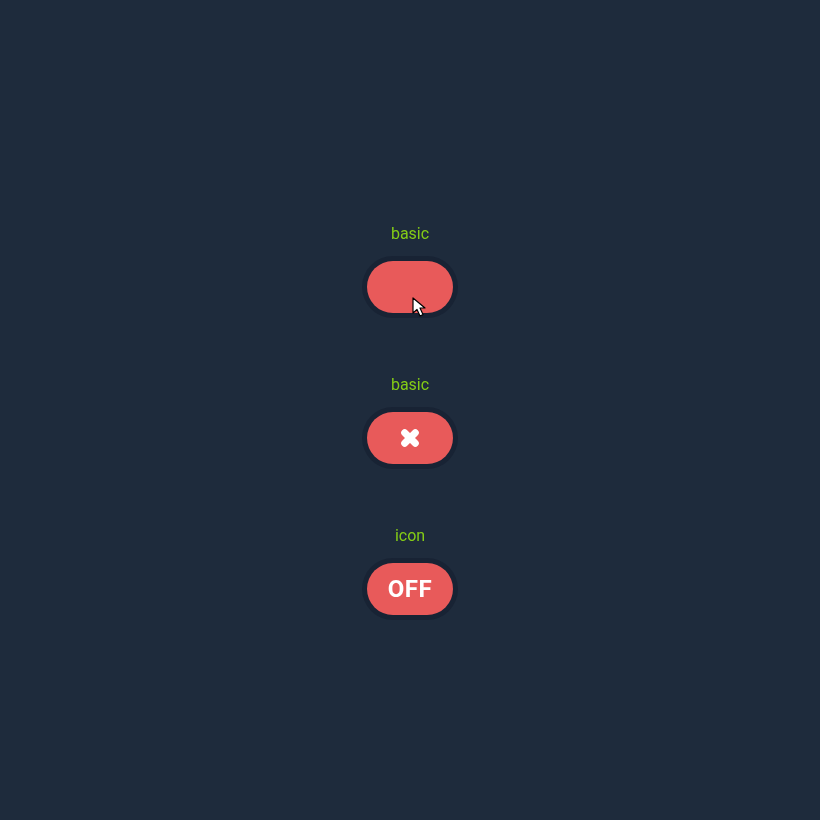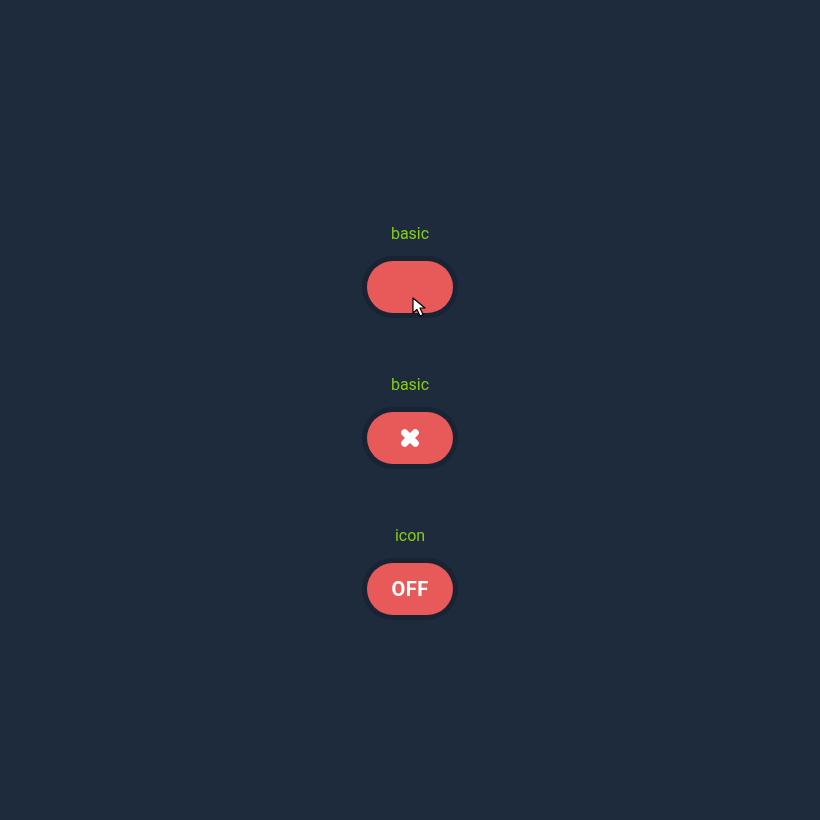--- a/index.html
+++ b/index.html
@@ -61,21 +61,21 @@
       left: 50%;
     }
     .close-icon::before {
       transform: translate(-50%, -50%) rotate(45deg);
     }
     .close-icon::after {
       transform: translate(-50%, -50%) rotate(-45deg);
     }
     .toggle-text {
       color: #ffffff;
-      font-size: 20px;
+      font-size: 24px;
       font-weight: 700;
       letter-spacing: 0.5px;
     }
     .cursor-icon {
       position: absolute;
       left: 412px;
       top: 297px;
       width: 16px;
       height: 22px;
       pointer-events: none;

